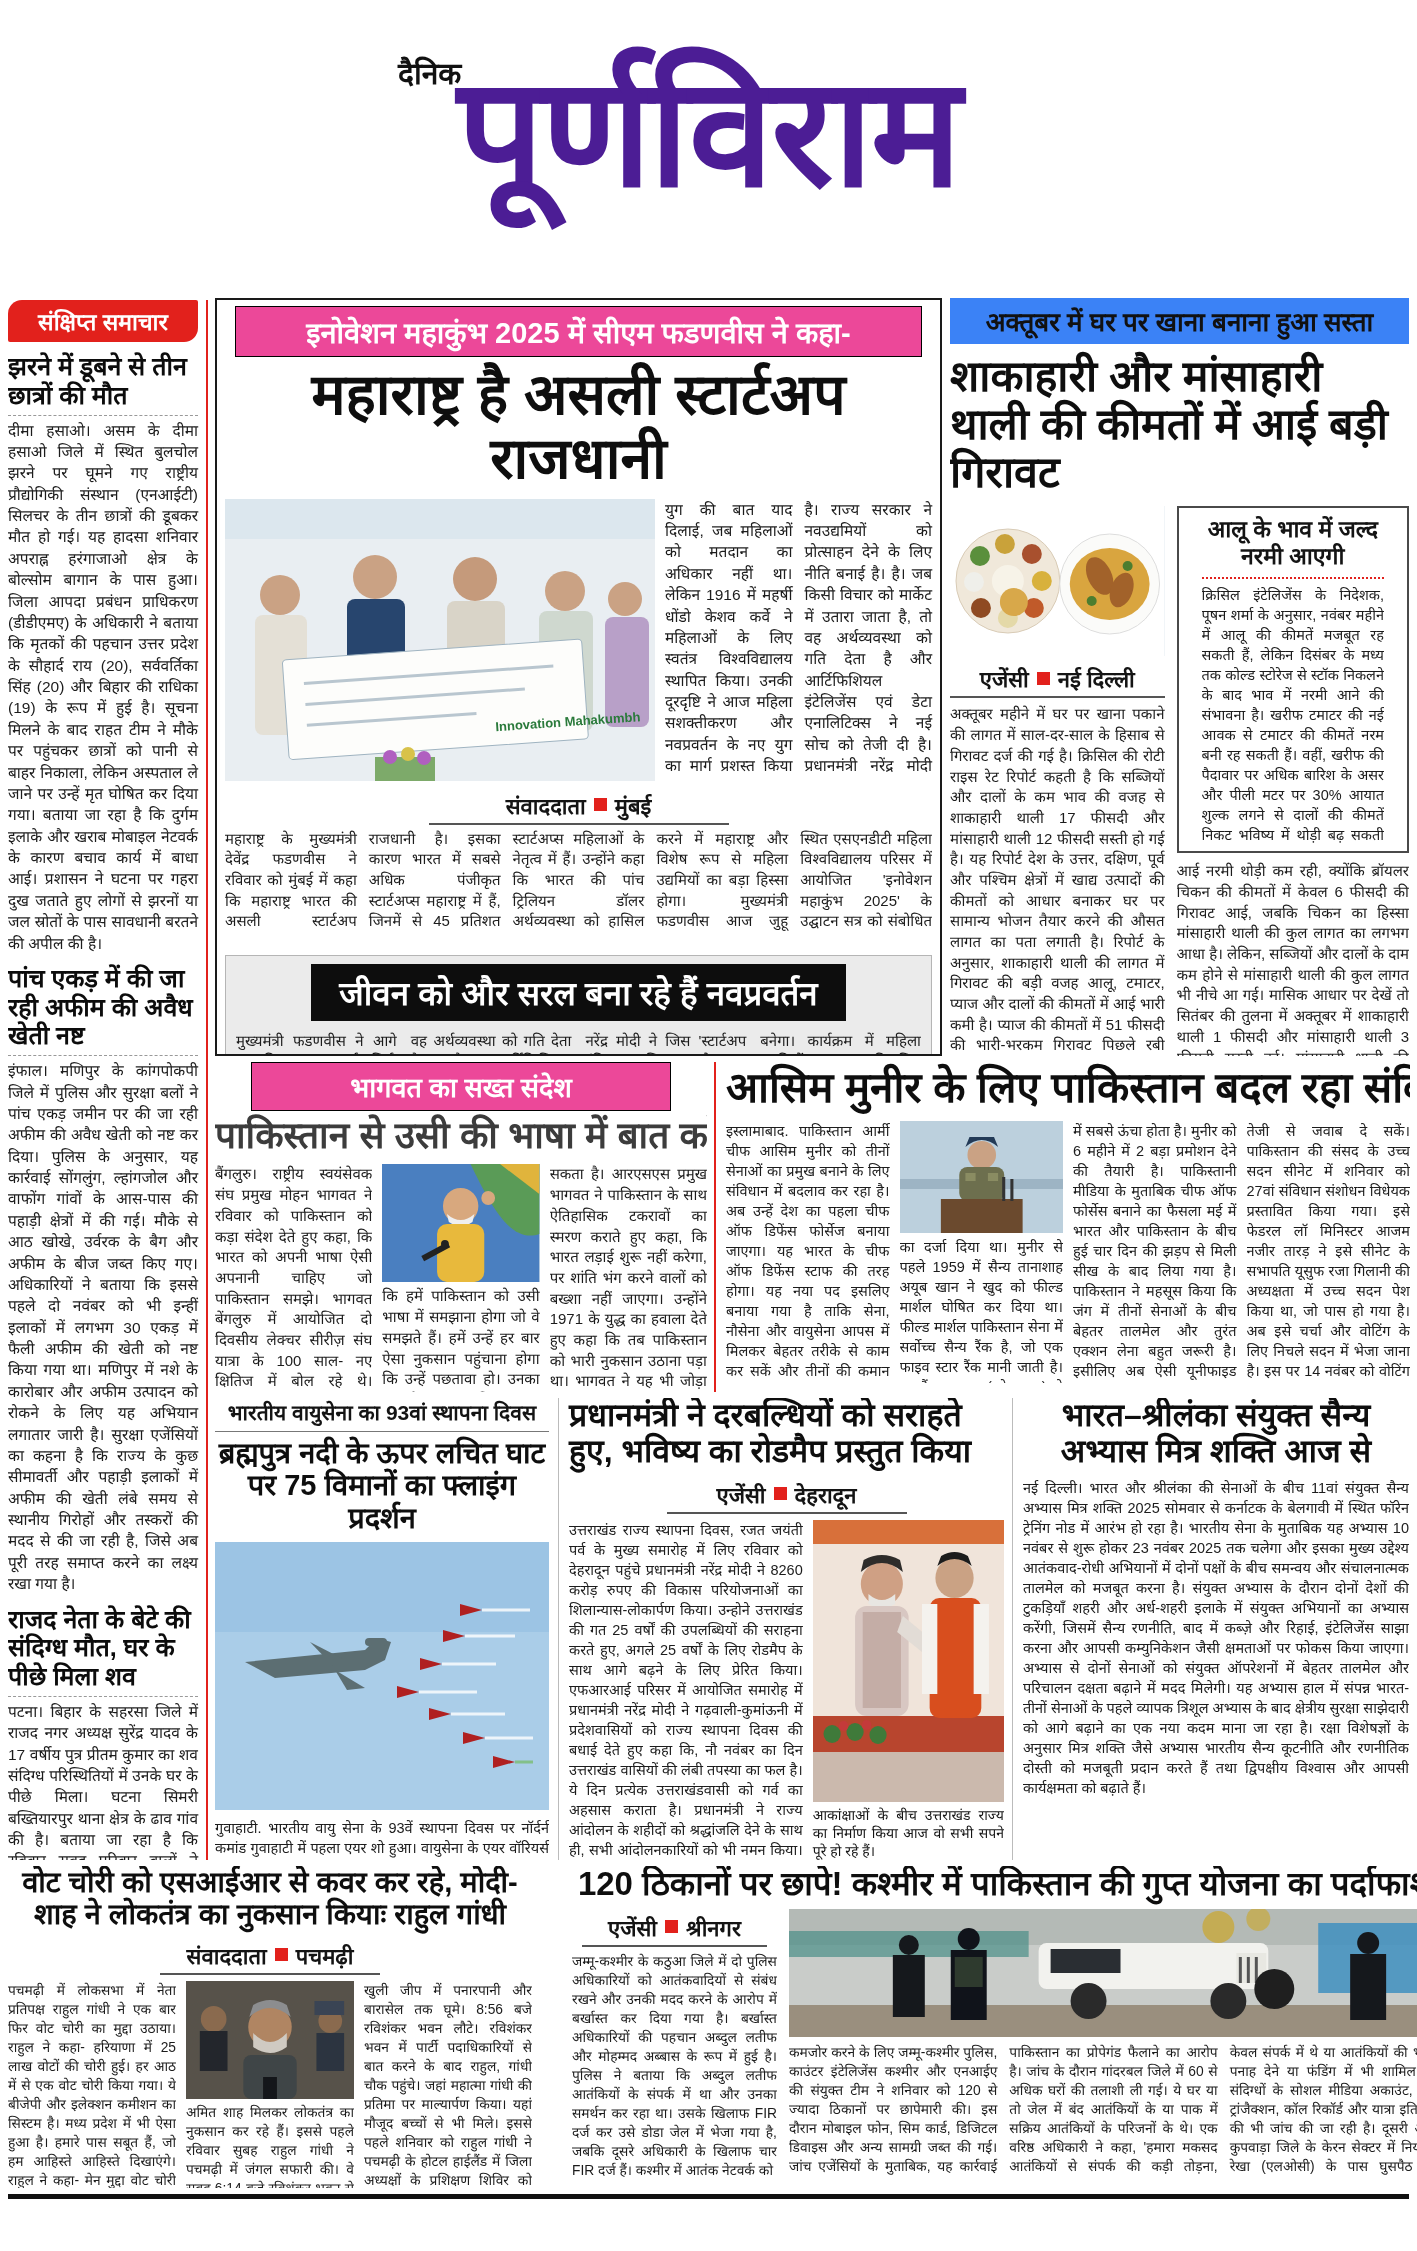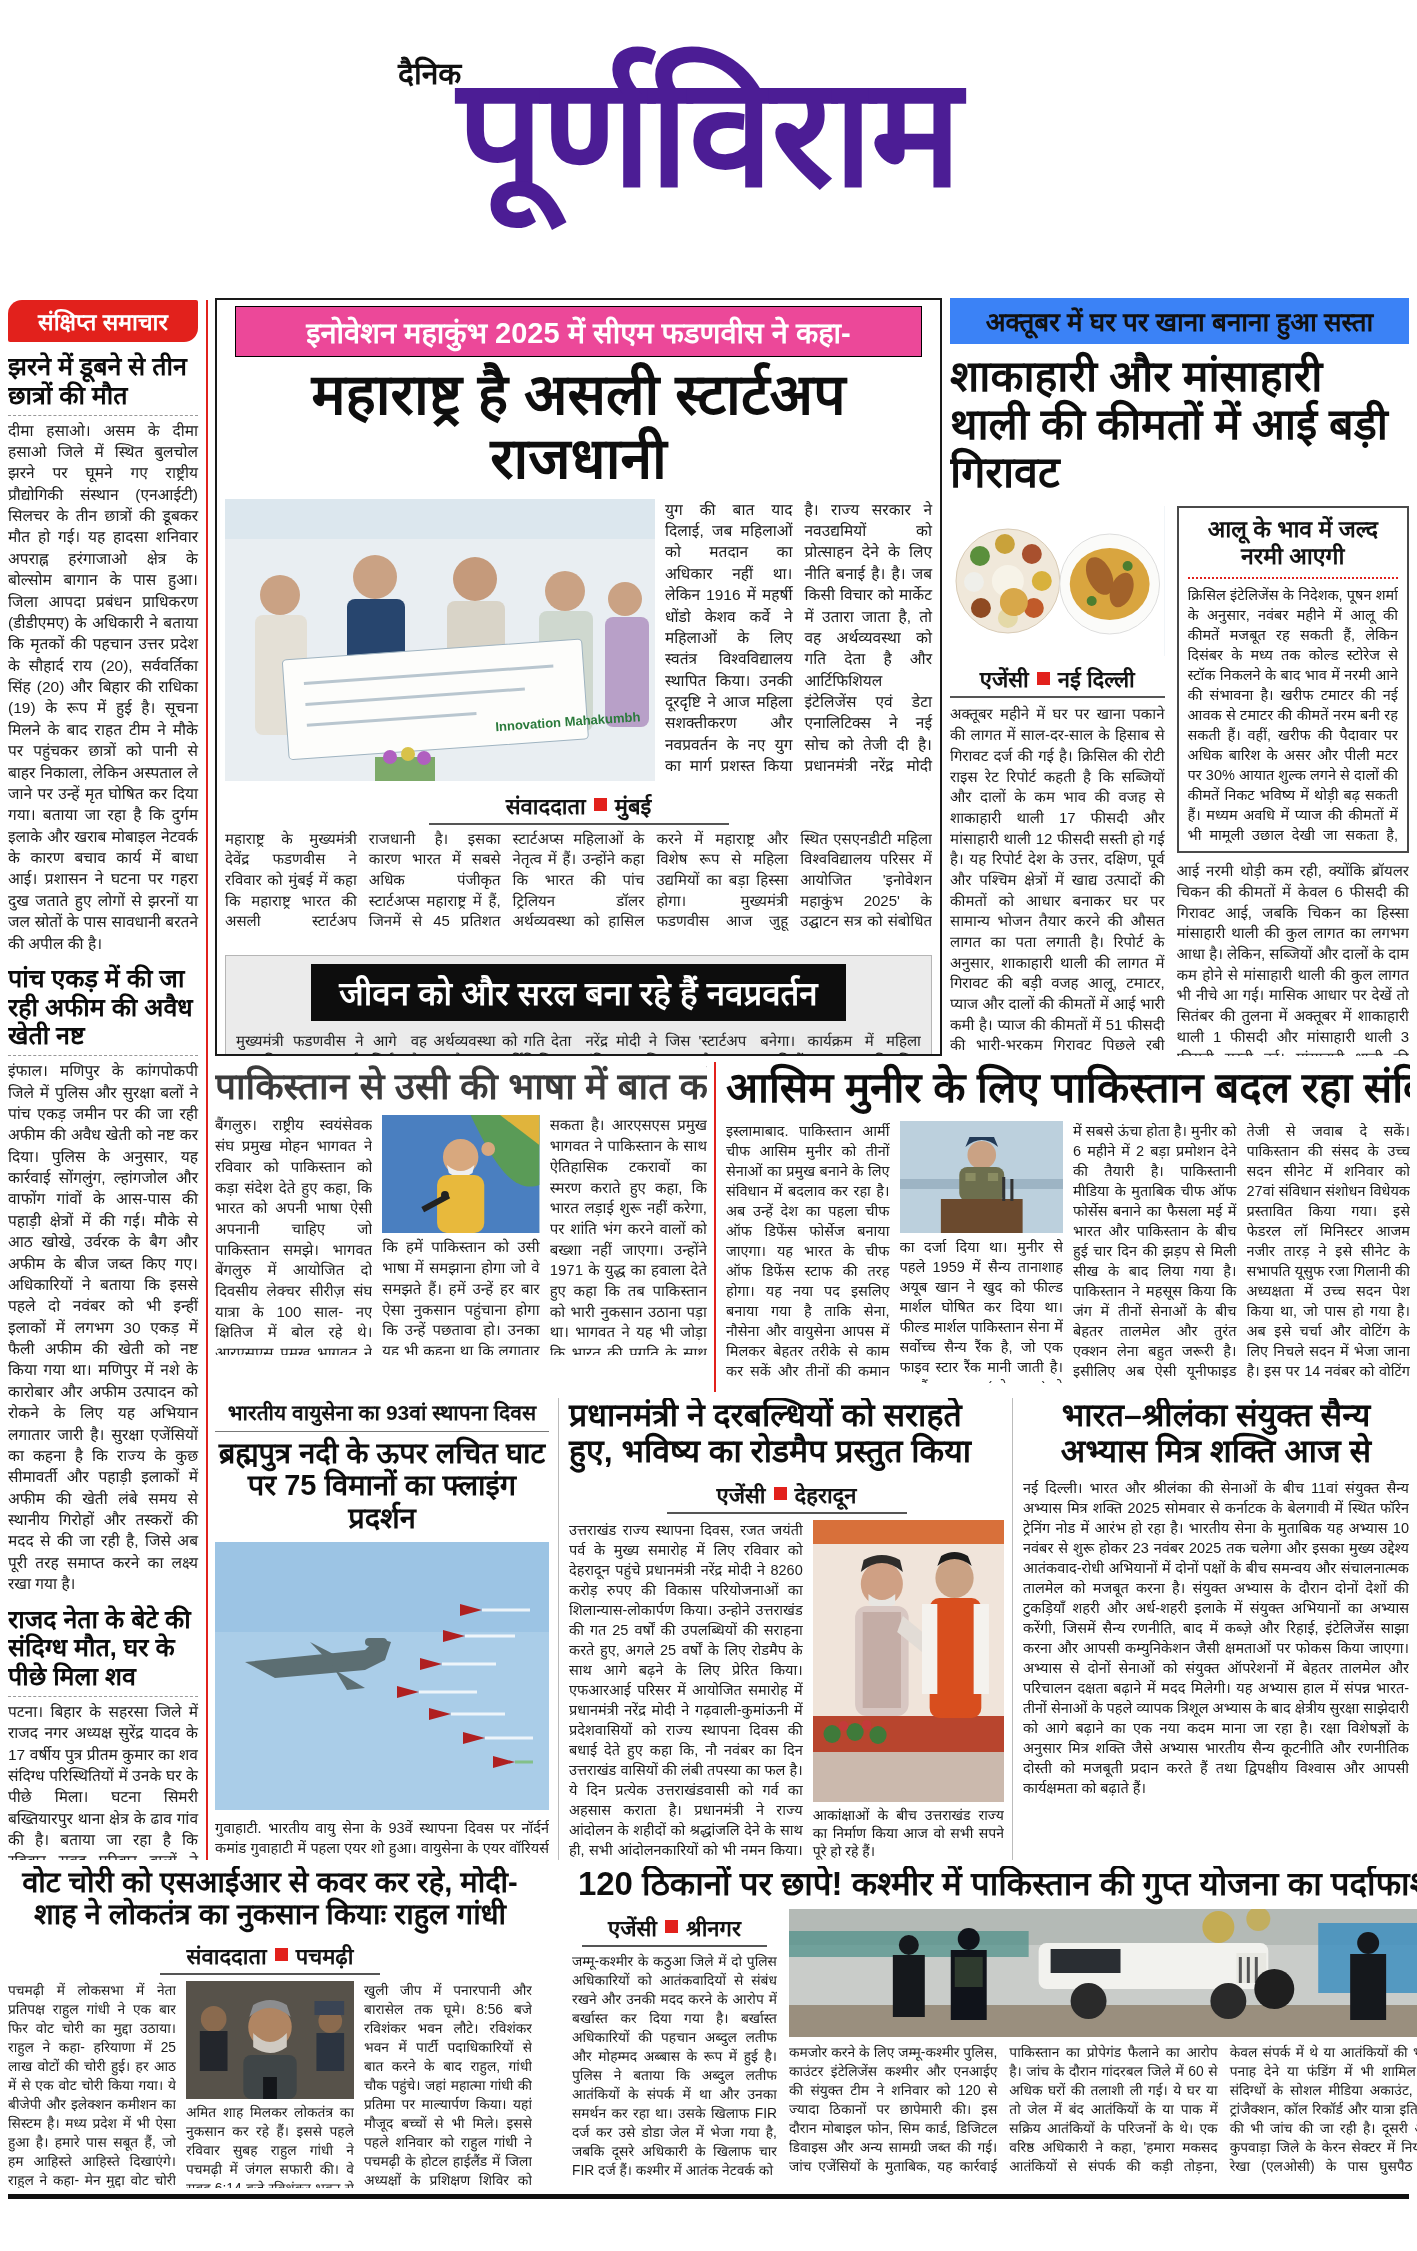--- a/index.html
+++ b/index.html
@@ -53,21 +53,21 @@
   
   .thali{position:absolute;left:950px;top:298px;width:459px;height:758px;overflow:hidden;}
   .thali .kicker-gray{font-size:26px;}
   .thali .headline{font-size:43px;margin:8px 0 10px;}
   .thali-cols{display:flex;gap:12px;height:560px;}
   .thali-left{width:48%;display:flex;flex-direction:column;}
   .thali-left .photo{height:150px;flex:none;margin-bottom:4px;}
   .thali-left .byline{border-bottom:2px solid #555;}
   .thali-body{font-size:15px;flex:1;overflow:hidden;}
   .thali-right{width:52%;display:flex;flex-direction:column;}
-  .potato-box{border:2px solid #4a4a4a;padding:8px 9px;margin-bottom:8px;}
+  .potato-box{border:2px solid #4a4a4a;padding:8px 23px;margin-bottom:8px;}
   .potato-head{font-size:23px;font-weight:800;text-align:center;line-height:1.15;
                border-bottom:2px dotted #e2211c;padding-bottom:8px;margin-bottom:6px;}
   .potato-body{font-size:14.5px;height:258px;overflow:hidden;}
   
   .bhagwat{position:absolute;left:215px;top:1062px;width:492px;height:330px;overflow:hidden;}
   .bhagwat .kicker-red{font-size:27px;margin:0 36px;}
   .bhagwat .headline{font-size:37px;color:#3c3c3c;text-align:center;margin:4px 0 8px;white-space:nowrap;}
   .bh-cols{display:flex;gap:10px;height:240px;}
   .bh-col{flex:1;font-size:15px;overflow:hidden;}
   .bh-col .photo{height:118px;margin-bottom:4px;}
@@ -228,20 +228,21 @@
         <div class="potato-box">
           <div class="potato-head">आलू के भाव में जल्द नरमी आएगी</div>
           <div class="potato-body jtext">क्रिसिल इंटेलिजेंस के निदेशक, पूषन शर्मा के अनुसार, नवंबर महीने में आलू की कीमतें मजबूत रह सकती हैं, लेकिन दिसंबर के मध्य तक कोल्ड स्टोरेज से स्टॉक निकलने के बाद भाव में नरमी आने की संभावना है। खरीफ टमाटर की नई आवक से टमाटर की कीमतें नरम बनी रह सकती हैं। वहीं, खरीफ की पैदावार पर अधिक बारिश के असर और पीली मटर पर 30% आयात शुल्क लगने से दालों की कीमतें निकट भविष्य में थोड़ी बढ़ सकती हैं। मध्यम अवधि में प्याज की कीमतों में भी मामूली उछाल देखी जा सकता है, क्योंकि प्रमुख उत्पादक राज्यों में ज्यादा बारिश से खरीफ की रोपाई में देरी हुई है, जिससे उपज को लेकर चिंताएं बढ़ी हैं।</div>
         </div>
         <div class="thali-body jtext">आई नरमी थोड़ी कम रही, क्योंकि ब्रॉयलर चिकन की कीमतों में केवल 6 फीसदी की गिरावट आई, जबकि चिकन का हिस्सा मांसाहारी थाली की कुल लागत का लगभग आधा है। लेकिन, सब्जियों और दालों के दाम कम होने से मांसाहारी थाली की कुल लागत भी नीचे आ गई। मासिक आधार पर देखें तो सितंबर की तुलना में अक्तूबर में शाकाहारी थाली 1 फीसदी और मांसाहारी थाली 3 फीसदी सस्ती हुई। मांसाहारी थाली की लागत में महीने-दर-महीने गिरावट का कारण ब्रॉयलर चिकन की कीमतों में अनुमानित 4 फीसदी की कमी है, जिसकी वजह बाजार में इसकी अधिक सप्लाई रही।</div>
       </div>
     </div>
   </div>
 
   <div class="bhagwat">
+    <div class="kicker-red">भागवत का सख्त संदेश</div>
     <div class="headline">पाकिस्तान से उसी की भाषा में बात करें</div>
     <div class="bh-cols">
       <div class="bh-col jtext">बैंगलुरु। राष्ट्रीय स्वयंसेवक संघ प्रमुख मोहन भागवत ने रविवार को पाकिस्तान को कड़ा संदेश देते हुए कहा, कि भारत को अपनी भाषा ऐसी अपनानी चाहिए जो पाकिस्तान समझे। भागवत बेंगलुरु में आयोजित दो दिवसीय लेक्चर सीरीज़ संघ यात्रा के 100 साल- नए क्षितिज में बोल रहे थे। आरएसएस प्रमुख भागवत ने यहां कहा, कि भारत का इरादा शांतिपूर्ण है, फिर भी अगर कोई शांति भंग करता है तो उसे सख्ती से जवाब देना होगा। उन्होंने जोर देते हुए कहा,</div>
       <div class="bh-col">
         <div class="photo">
           <svg viewBox="0 0 160 118" preserveAspectRatio="none">
             <rect width="160" height="118" fill="#4a7fc0"></rect>
             <path d="M90 0 L160 0 L160 70 C130 80 110 40 90 0 Z" fill="#5a9b57"></path>
             <path d="M120 0 L160 0 L160 30 Z" fill="#e0b43c"></path>
             <circle cx="80" cy="42" r="18" fill="#d8a87e"></circle>

